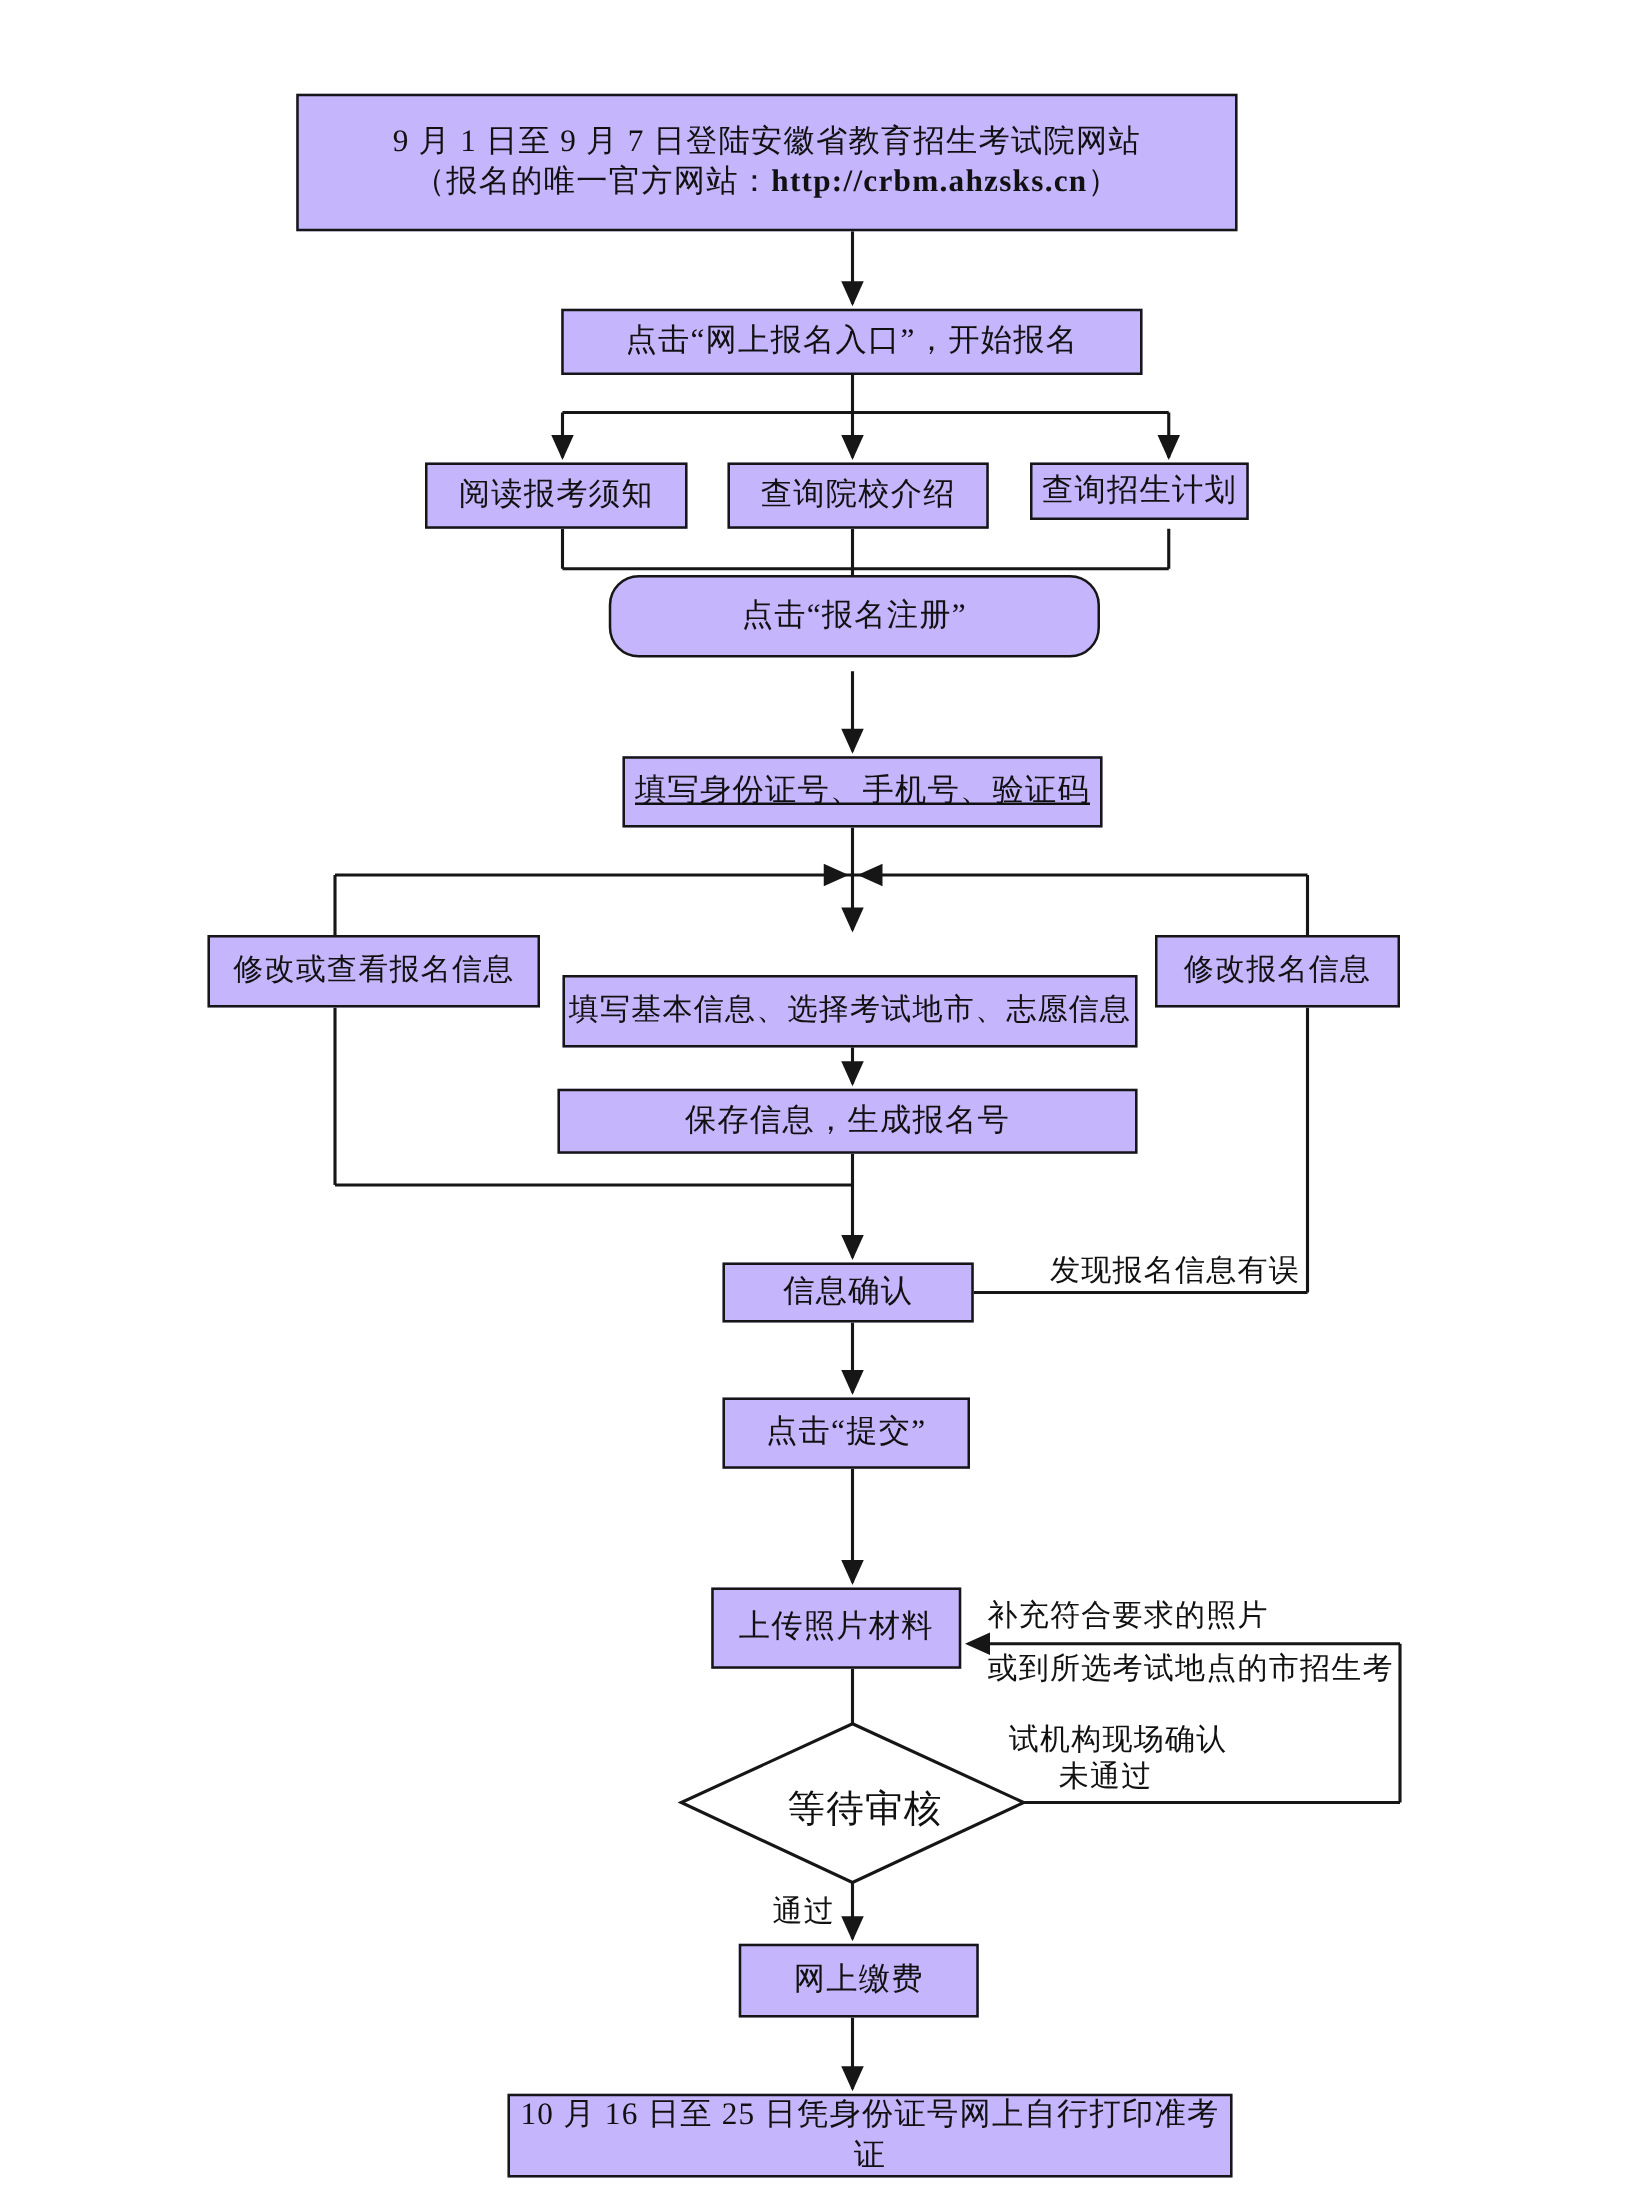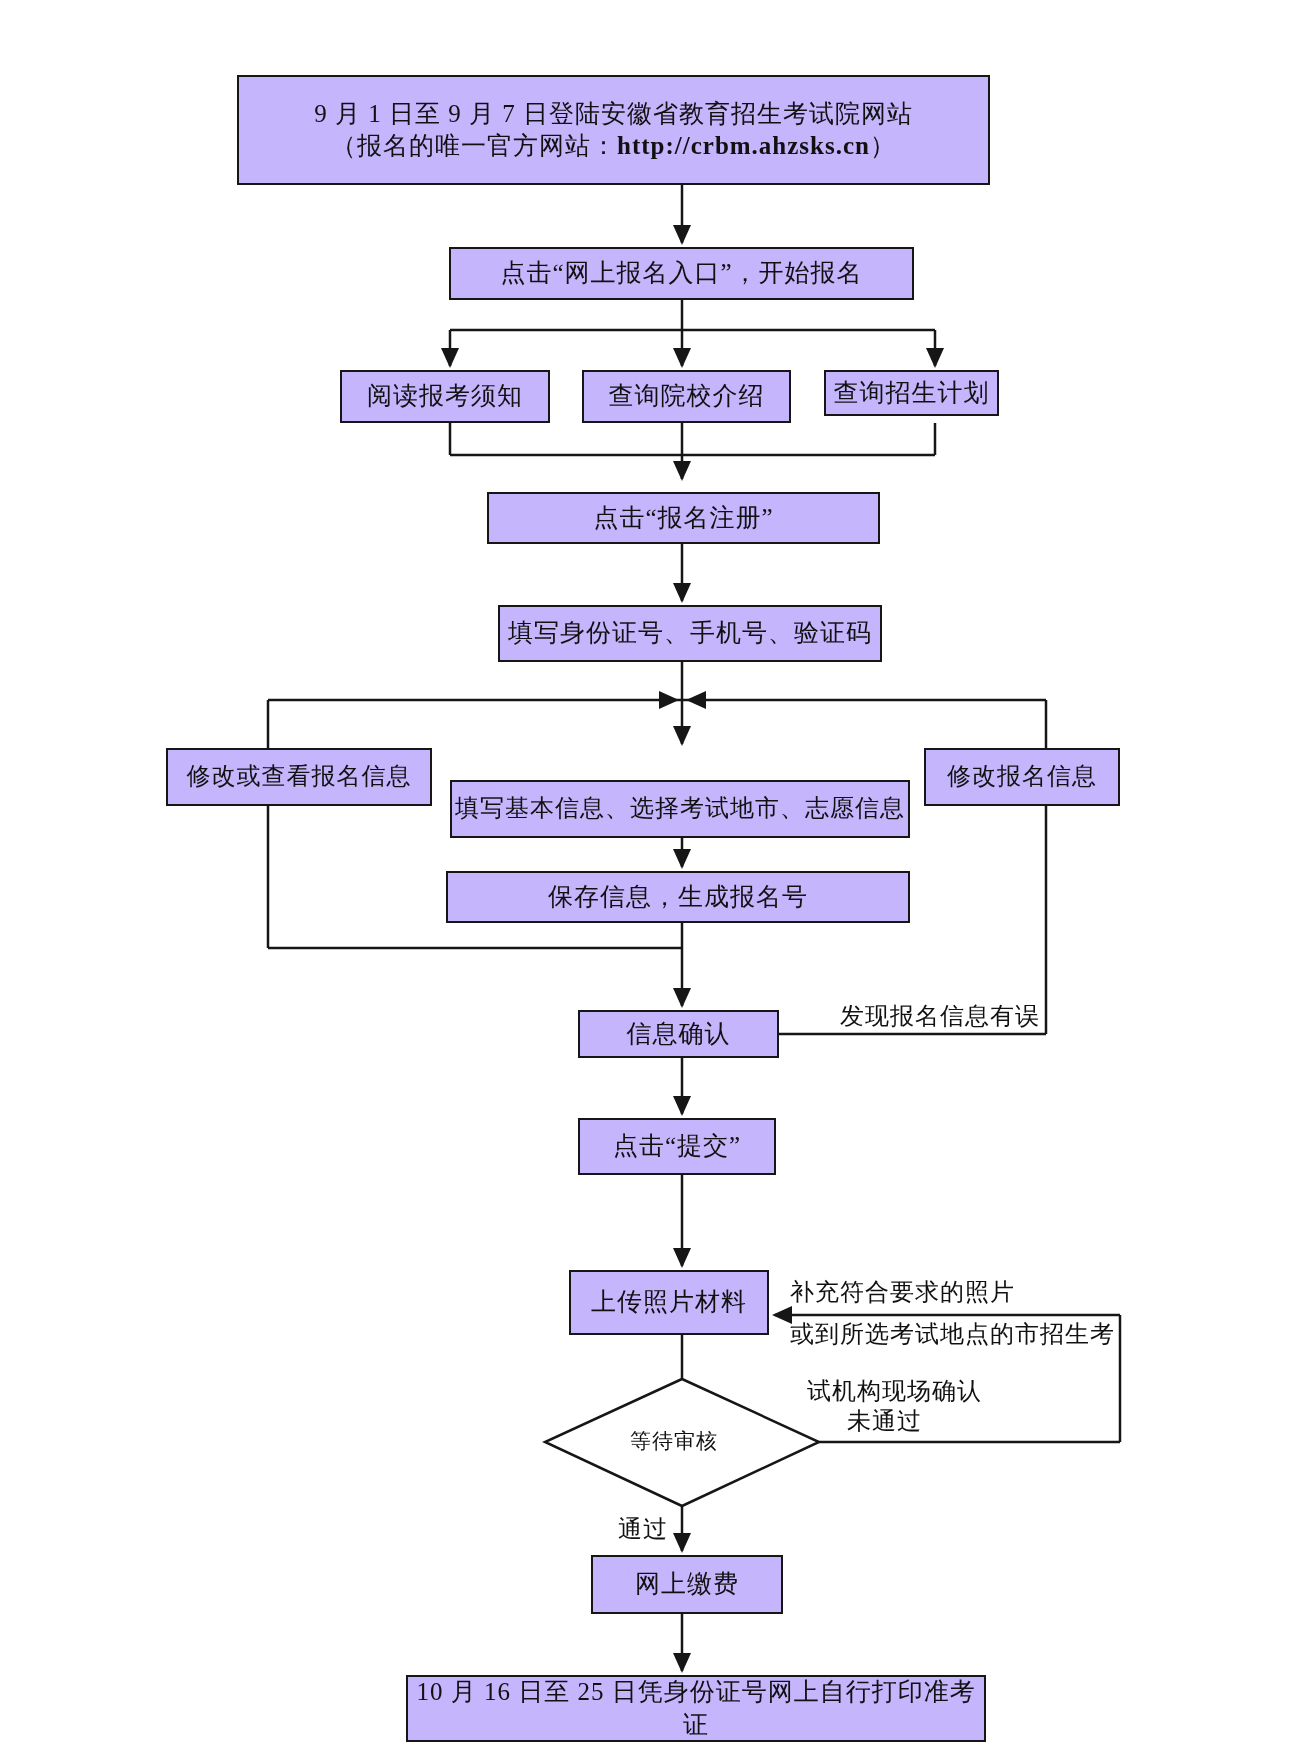--- a/index.html
+++ b/index.html
@@ -29,21 +29,21 @@
   }
   .freelabel{
     position:absolute;
     font-size:24px;
     letter-spacing:1px;
     white-space:nowrap;
     z-index:3;
   }
   .diamond-label{
     position:absolute;
-    font-size:21px;
+    font-size:30px;
     letter-spacing:1px;
     white-space:nowrap;
     z-index:3;
   }
   .url{font-weight:bold;font-family:"Liberation Serif","DejaVu Serif",serif;}
   .l1,.l2{width:100%;}
 </style>
 </head>
 <body>
 
@@ -122,23 +122,23 @@
     <div class="l1">9 月 1 日至 9 月 7 日登陆安徽省教育招生考试院网站</div>
     <div class="l2"><span>（报名的唯一官方网站：</span><span class="url">http://crbm.ahzsks.cn</span><span>）</span></div>
   </div>
 
   <div class="node" style="left:449px;top:247px;width:465px;height:53px;">点击“网上报名入口”，开始报名</div>
 
   <div class="node" style="left:340px;top:370px;width:210px;height:53px;">阅读报考须知</div>
   <div class="node" style="left:582px;top:370px;width:209px;height:53px;">查询院校介绍</div>
   <div class="node" style="left:824px;top:370px;width:175px;height:46px;">查询招生计划</div>
 
-  <div class="node" style="left:487px;top:492px;width:393px;height:52px;">点击“报名注册”</div>
+  <div class="node" style="left:487px;top:460px;width:393px;height:66px;border-radius:24px;">点击“报名注册”</div>
 
-  <div class="node" style="left:498px;top:605px;width:384px;height:57px;">填写身份证号、手机号、验证码</div>
+  <div class="node" style="left:498px;top:605px;width:384px;height:57px;text-decoration:underline;">填写身份证号、手机号、验证码</div>
 
   <div class="node" style="left:166px;top:748px;width:266px;height:58px;font-size:24px;">修改或查看报名信息</div>
   <div class="node" style="left:450px;top:780px;width:460px;height:58px;font-size:24px;">填写基本信息、选择考试地市、志愿信息</div>
   <div class="node" style="left:924px;top:748px;width:196px;height:58px;font-size:24px;">修改报名信息</div>
 
   <div class="node" style="left:446px;top:871px;width:464px;height:52px;">保存信息，生成报名号</div>
 
   <div class="node" style="left:578px;top:1010px;width:201px;height:48px;">信息确认</div>
 
   <div class="node" style="left:578px;top:1118px;width:198px;height:57px;">点击“提交”</div>

